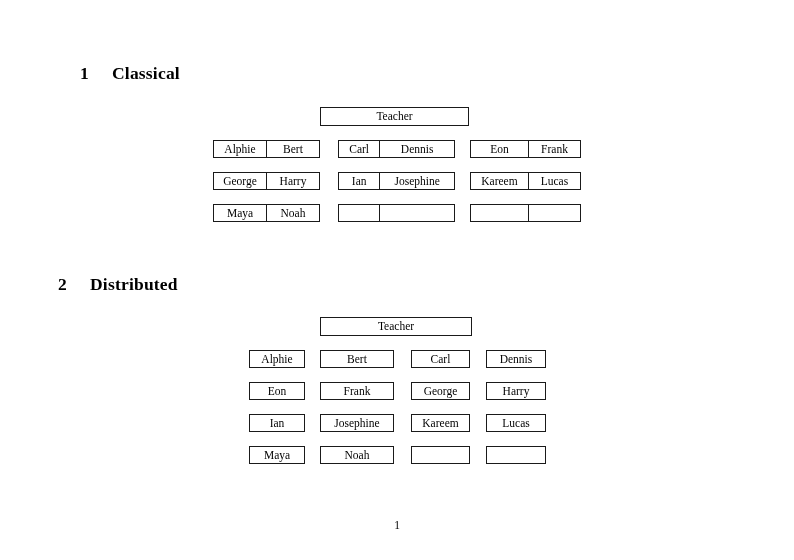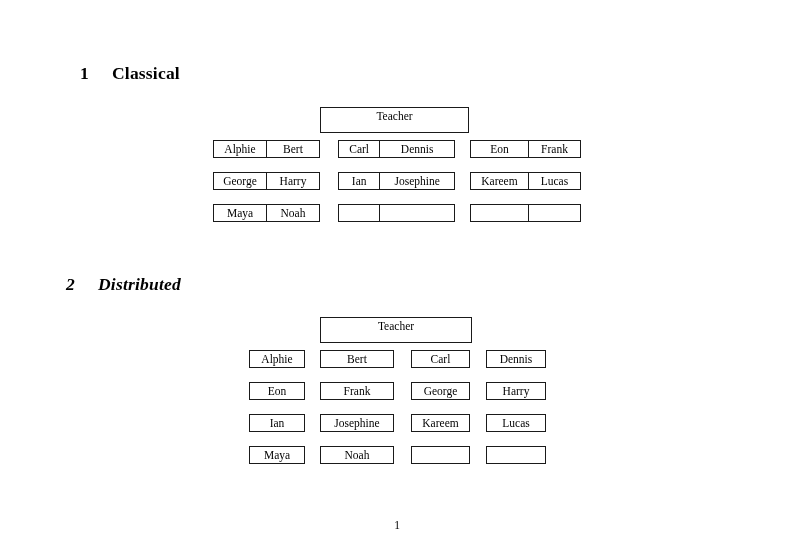--- a/index.html
+++ b/index.html
@@ -28,39 +28,39 @@
     font-size: 17.5px;
     letter-spacing: 0.2px;
     white-space: nowrap;
   }
   .section-heading .num {
     display: inline-block;
     width: 32px;
   }
 
   #heading-classical   { left: 66px; top: 63px; margin-left: 14px; }
-  #heading-distributed { left: 66px; top: 274px; font-style: italic; }
+  #heading-distributed { left: 58px; top: 274px; }
 
   
   .box {
     position: absolute;
     box-sizing: border-box;
     border: 1px solid #1a1a1a;
     background: #ffffff;
     height: 18px;
     line-height: 16px;
     text-align: center;
     font-size: 11.5px;
     white-space: nowrap;
     overflow: hidden;
   }
 
   
   .teacher-box {
-    height: 26px;
+    height: 19px;
     line-height: 17px;
   }
 
   
   .pair-group {
     position: absolute;
     box-sizing: border-box;
     border: 1px solid #1a1a1a;
     background: #ffffff;
     height: 18px;

